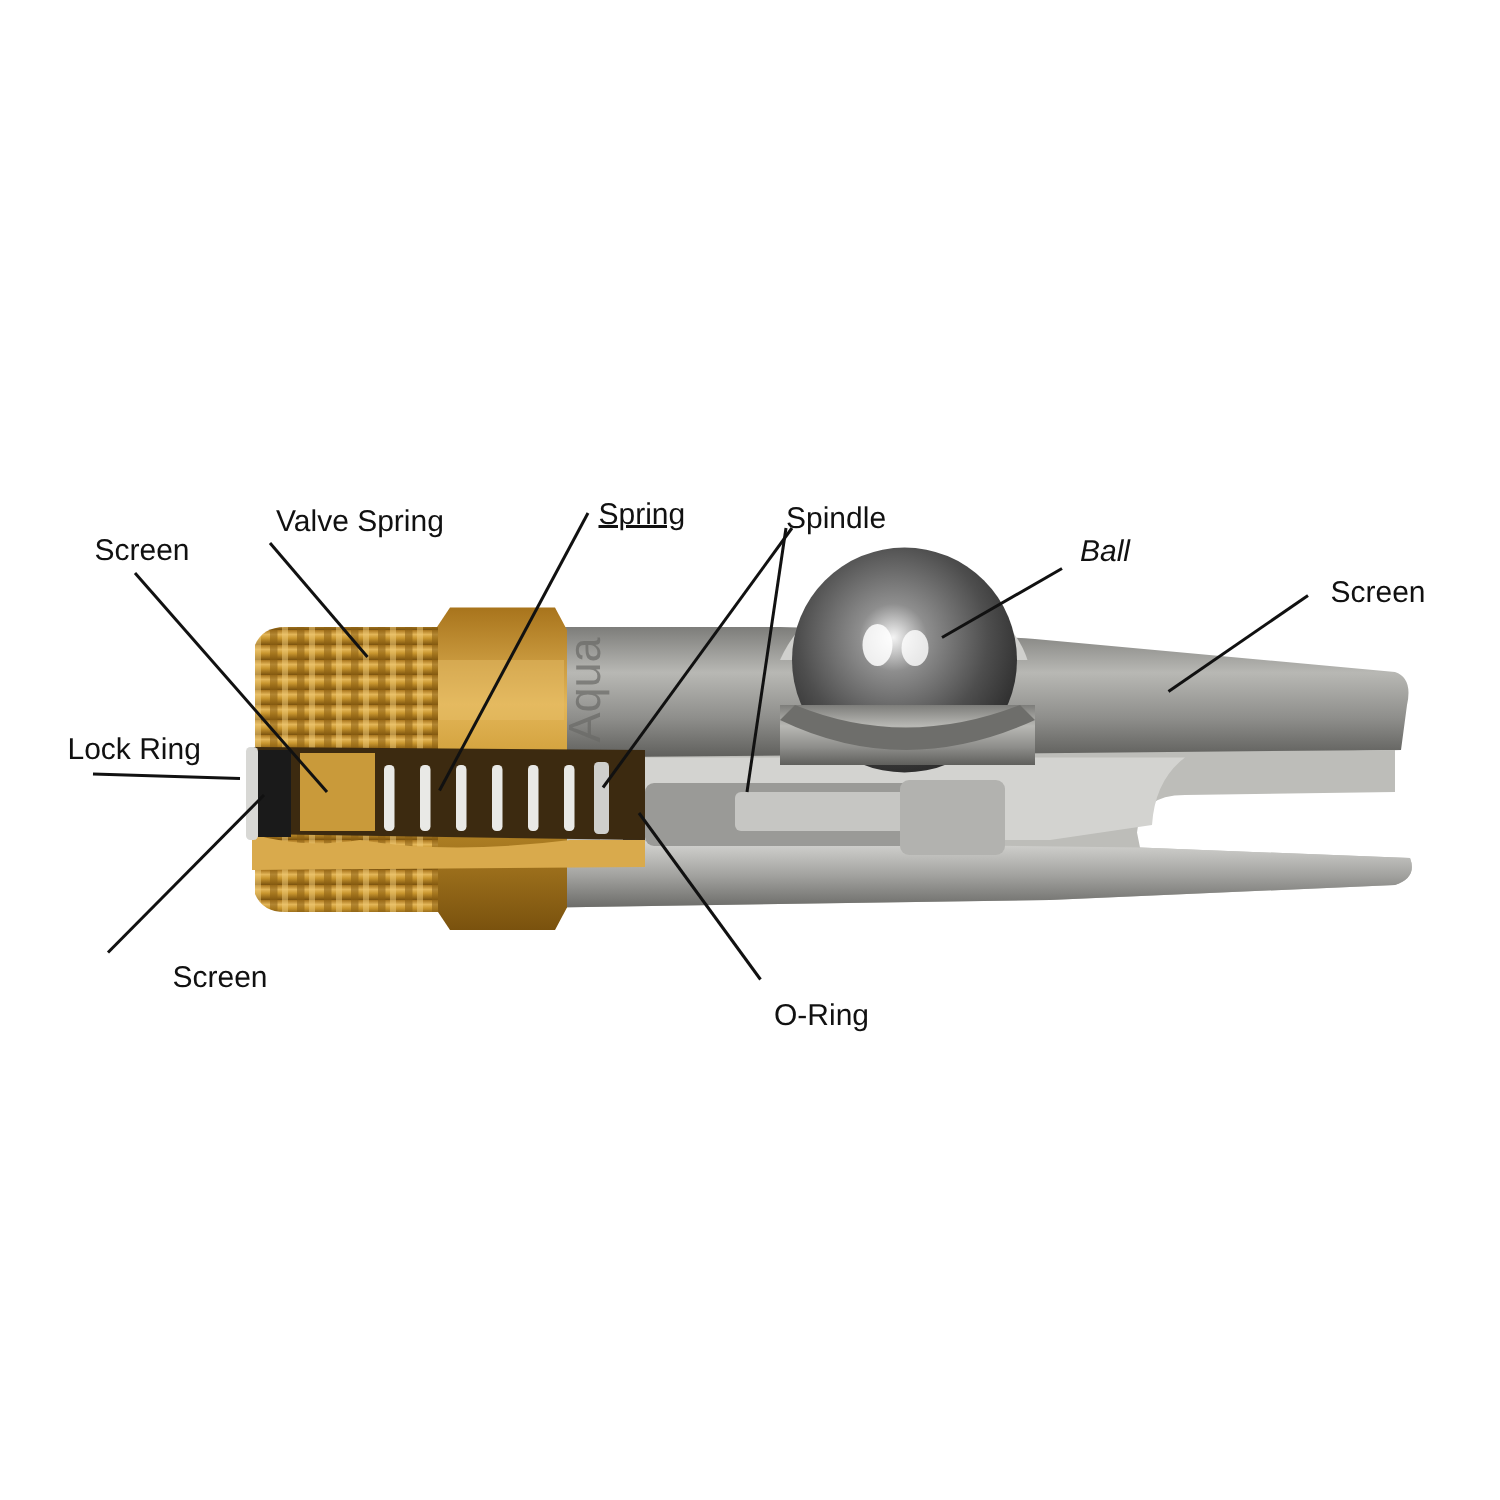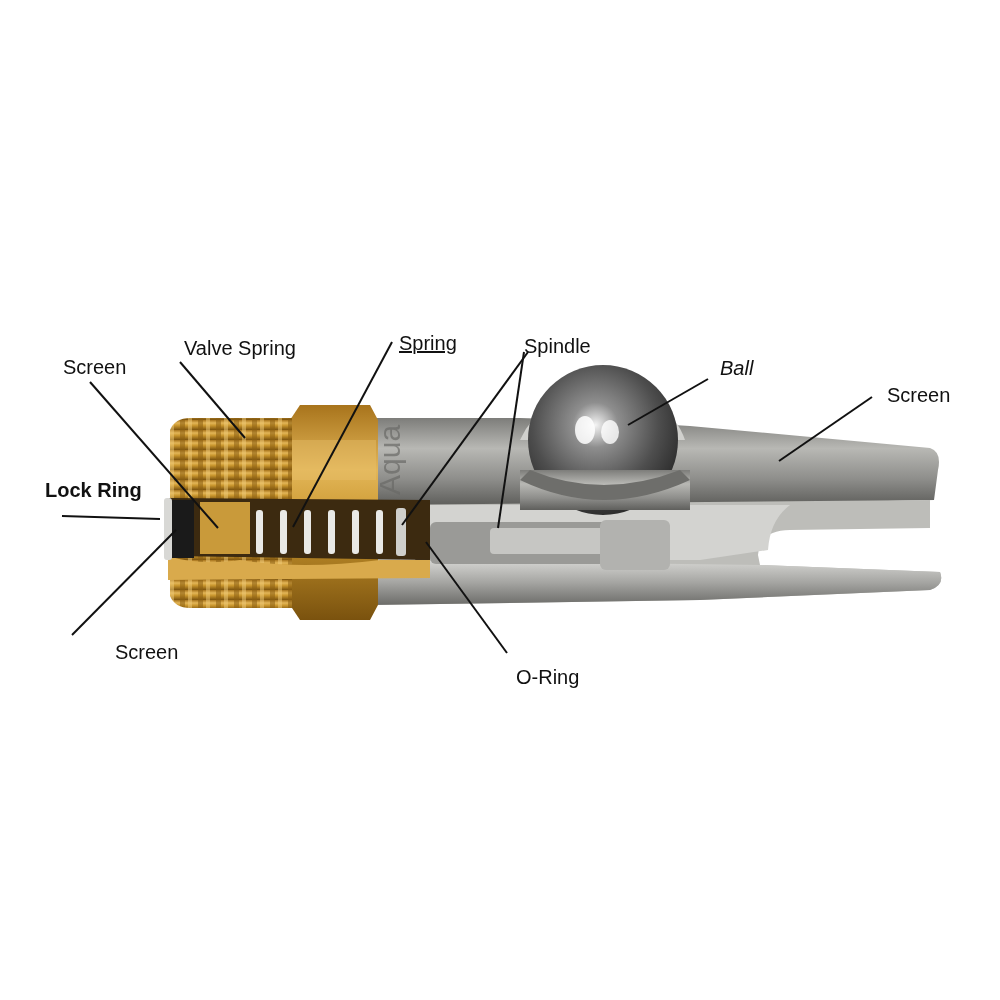--- a/index.html
+++ b/index.html
@@ -109,16 +109,16 @@
     <line x1="507" y1="653" x2="426" y2="542"></line>
   </g>
 </svg>
 
 <div class="label" style="left:63px;top:357px;">Screen</div>
 <div class="label" style="left:184px;top:338px;">Valve Spring</div>
 <div class="label" style="left:399px;top:333px;text-decoration:underline;">Spring</div>
 <div class="label" style="left:524px;top:336px;">Spindle</div>
 <div class="label" style="left:720px;top:358px;font-style:italic;">Ball</div>
 <div class="label" style="left:887px;top:385px;">Screen</div>
-<div class="label" style="left:45px;top:480px;font-weight:bold;">Lock Ring</div>
+<div class="label" style="left:45px;top:490px;">Lock Ring</div>
 <div class="label" style="left:75px;top:642px;margin-left:40px;">Screen</div>
 <div class="label" style="left:516px;top:644px;margin-top:23px;">O-Ring</div>
 </div>
 
 </body></html>

